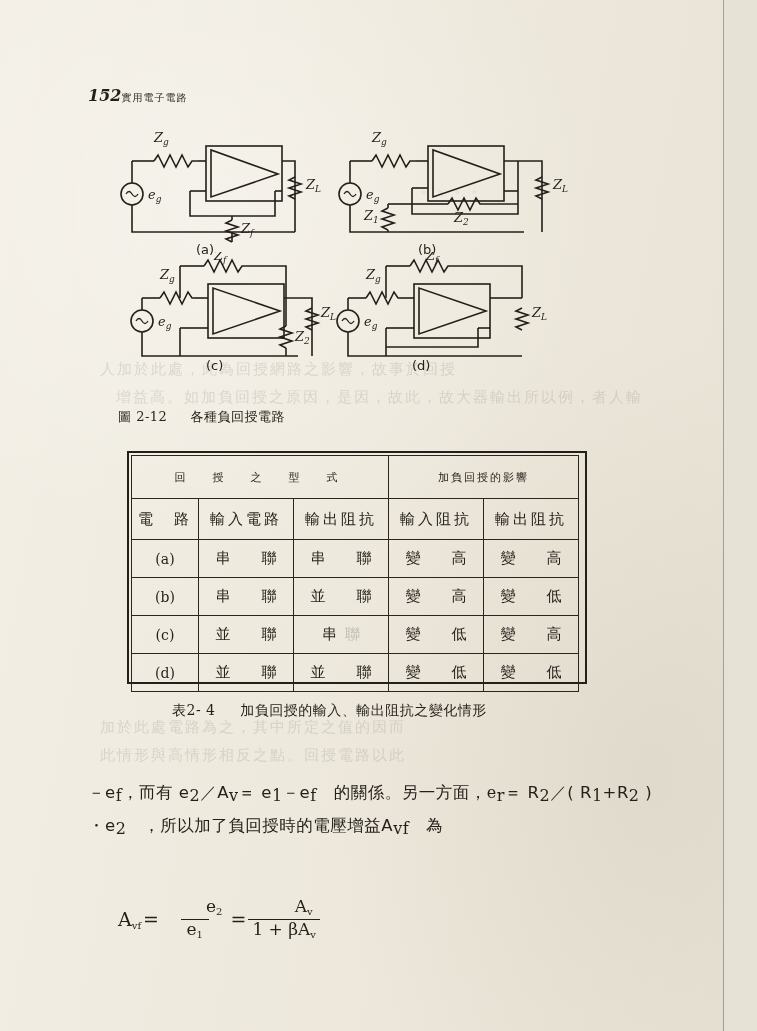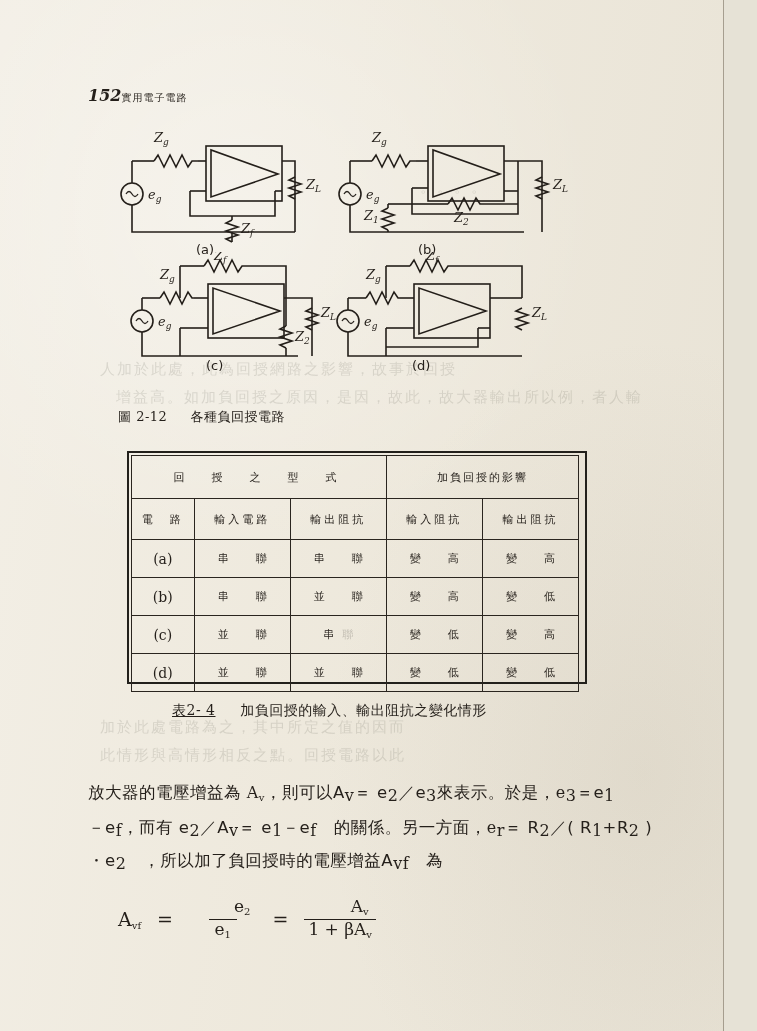--- a/index.html
+++ b/index.html
@@ -100,21 +100,21 @@
     width: 448px;
   }
   table.feedback {
     border-collapse: collapse;
     width: 100%;
     background: transparent;
   }
   table.feedback td {
     border: 1px solid #2a251f;
     text-align: center;
-    font-size: 11px;
+    font-size: 15px;
     color: #241f1a;
     padding: 0;
     height: 37px;
     letter-spacing: 1px;
   }
   table.feedback tr.hdr-top td { height: 42px; font-size: 11px; letter-spacing: 6px; }
   table.feedback tr.hdr-top td.wide { letter-spacing: 8px; }
   table.feedback tr.hdr-top td.narrow { letter-spacing: 2px; }
   table.feedback tr.hdr-sub td { height: 40px; letter-spacing: 3px; }
   table.feedback tr.body-row td { height: 37px; }
@@ -134,21 +134,21 @@
     pointer-events: none;
   }
   .faint { color: rgba(40,36,30,0.22); }
   .tbl-caption {
     position: absolute;
     left: 172px;
     top: 702px;
     font-size: 14px;
     letter-spacing: .5px;
   }
-  .tbl-caption .num { font-family: "DejaVu Serif", serif; text-decoration: underline; }
+  .tbl-caption .num { font-family: "DejaVu Serif", serif; }
 
   
   .body-text {
     position: absolute;
     left: 88px;
     top: 778px;
     width: 600px;
     font-size: 16.5px;
     line-height: 30px;
     letter-spacing: .5px;
@@ -157,21 +157,21 @@
   .lat { font-family: "DejaVu Serif", serif; font-size: 16px; }
   sub { font-size: 10px; vertical-align: -3px; }
 
   
   .formula {
     position: absolute;
     left: 118px;
     top: 898px;
     display: flex;
     align-items: center;
-    gap: 16px;
+    gap: 2px;
     font-family: "DejaVu Serif", serif;
     font-size: 19px;
   }
   .frac {
     display: inline-flex;
     flex-direction: column;
     align-items: center;
     line-height: 1.05;
     font-size: 17px;
   }
@@ -416,21 +416,20 @@
     </table>
   </div>
 
   <div class="tbl-caption">
     <span class="num">表2- 4</span>
     &nbsp;&nbsp;&nbsp;
     <span>加負回授的輸入、輸出阻抗之變化情形</span>
   </div>
 
   <div class="body-text">
-    <p><span>放大器的電壓增益為</span>&nbsp;<span class="lat"><span>A</span><sub>v</sub></span><span>，則可以A</span><sub class="lat">v</sub><span>＝ e</span><sub class="lat">2</sub><span>／e</span><sub class="lat">3</sub><span>來表示。於是，</span><span class="lat">e</span><sub class="lat">3</sub><span>＝e</span><sub class="lat">1</sub></p>
     <p><span>－e</span><sub class="lat">f</sub><span>，而有 e</span><sub class="lat">2</sub><span>／A</span><sub class="lat">v</sub><span>＝ e</span><sub class="lat">1</sub><span>－e</span><sub class="lat">f</sub><span>　的關係。另一方面，</span><span class="lat">e</span><sub class="lat">r</sub><span>＝ R</span><sub class="lat">2</sub><span>／( R</span><sub class="lat">1</sub><span>+R</span><sub class="lat">2</sub><span> )</span></p>
     <p><span>・e</span><sub class="lat">2</sub><span>　，所以加了負回授時的電壓增益A</span><sub class="lat">vf</sub><span>　為</span></p>
   </div>
 
   <div class="formula">
     <span><span>A</span><sub>vf</sub></span>
     <span>=</span>
     <span class="frac">
       <span class="num-part"><span>e</span><sub>2</sub></span>
       <span class="den-part"><span>e</span><sub>1</sub></span>

